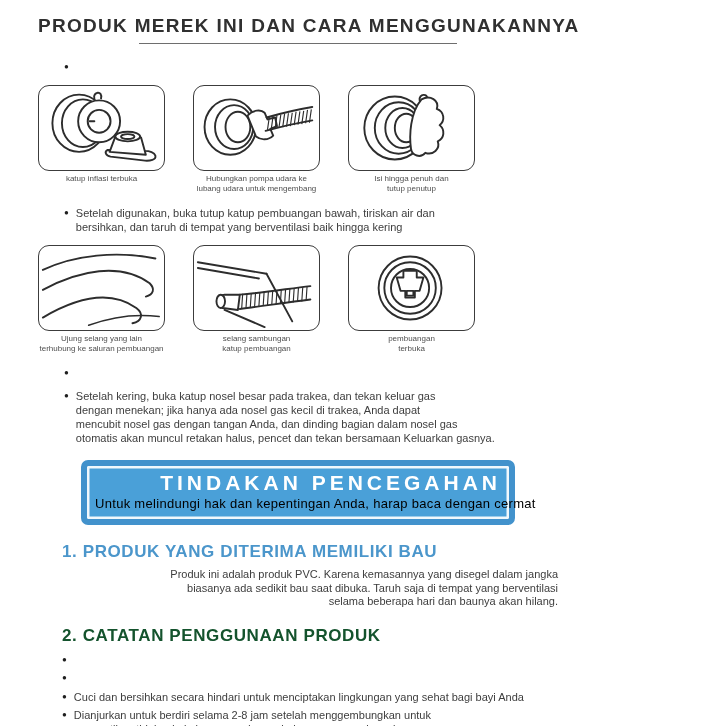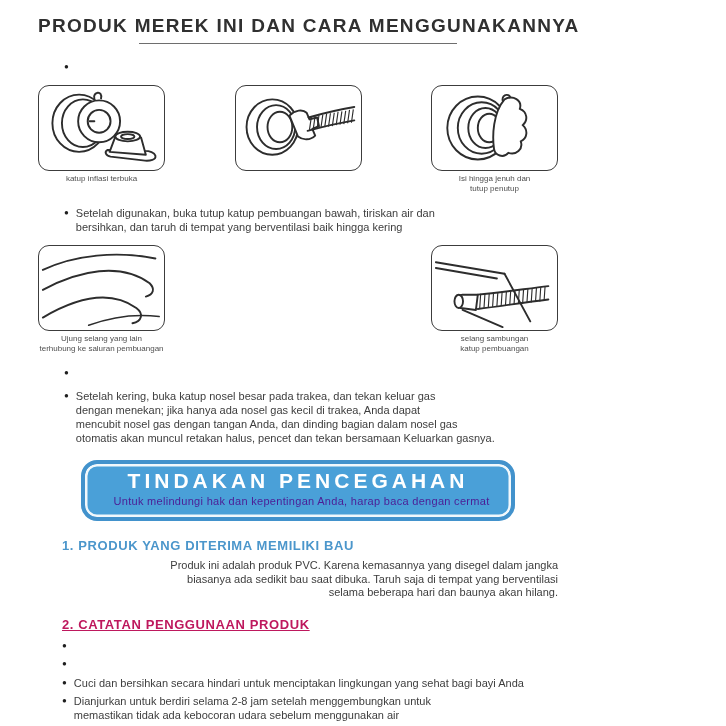--- a/index.html
+++ b/index.html
@@ -28,58 +28,57 @@
     font-size:8px; line-height:14px; margin-right:7px; color:#1e1e1e;
     flex:0 0 auto;
   }
   .bullet-text {
     font-size:11px; line-height:14px; white-space:pre-line; color:#3d3d3d;
   }
   .mt16 { margin-top:16px; } .mt12 { margin-top:12px; } .mt9 { margin-top:9px; }
 
   
   .figures-row {
-    display:flex; justify-content:space-between; gap:0; margin-top:11px;
+    display:flex; justify-content:flex-start; gap:28px; margin-top:11px;
   }
   .figure { width:127px; }
   .figure-box {
     width:127px; height:86px; border:1.5px solid #3c3c3c; border-radius:11px;
     background:#fff; display:flex; align-items:center; justify-content:center;
     overflow:hidden;
   }
   .figure-caption {
     margin-top:3px; text-align:center; font-size:8px; line-height:9.5px;
     color:#4f4f4f; white-space:pre-line; min-height:20px;
   }
   svg.illu { display:block; }
   .ln { stroke:#2d2d2d; fill:none; stroke-width:2; stroke-linecap:round; stroke-linejoin:round; }
   .lnw { stroke:#2d2d2d; fill:#ffffff; stroke-width:2; stroke-linecap:round; stroke-linejoin:round; }
   .thin { stroke:#2d2d2d; fill:none; stroke-width:1.2; }
 
   
   .banner {
-    width:434px; margin:15px auto 0; text-align:center;
-    border-radius:16px; padding:4px 8px 8px;
-    border:4px solid #1d4ed8;
+    width:434px; margin:15px auto 0; text-align:right;
+    border-radius:7px; padding:4px 8px 8px;
+    border:6px solid #1d4ed8;
     box-shadow: inset 0 0 0 2.5px rgba(255,255,255,0.92);
   }
   .banner-title {
     color:#ffffff; font-size:21px; font-weight:bold; letter-spacing:4px;
     line-height:26px; white-space:nowrap;
   }
   .banner-subtitle {
-    color:#4c1d95; font-size:11px; letter-spacing:0.3px; line-height:15px;
+    color:#000000; font-size:13px; letter-spacing:0.3px; line-height:15px;
     white-space:nowrap;
-    margin-left:7px;
   }
 
   
   .section { margin-top:17px; margin-left:24px; }
   .section-heading {
-    font-size:13px; font-weight:bold; letter-spacing:0.6px; white-space:nowrap;
+    font-size:17px; font-weight:bold; letter-spacing:0.6px; white-space:nowrap;
   }
   .section-paragraph {
     margin-top:6px; font-size:11px; line-height:13.5px; white-space:pre-line;text-align:right;
   }
   .section-bullets { margin-top:7px; }
   .section-bullets .bullet-item { margin-left:0; margin-bottom:4.5px; }
 </style>
 </head>
 <body>
 
@@ -115,33 +114,35 @@
         <div class="figure-box">
           <svg class="illu" width="123" height="82" viewBox="0 0 127 86">
             <ellipse class="ln" cx="36" cy="42" rx="27" ry="29"></ellipse>
             <ellipse class="ln" cx="40" cy="42" rx="20" ry="23"></ellipse>
             <ellipse class="ln" cx="44" cy="42" rx="13" ry="16"></ellipse>
             <path class="lnw" d="M54,30 c6,-6 14,-7 18,-3 l3,7 8,-2 2,9 -7,3 3,7 c-5,5 -13,5 -18,1 z"></path>
             <path class="ln" d="M74,32 C88,28 104,24 122,21 M73,46 C88,42 104,38 122,35"></path>
             <path class="thin" d="M77,31 l-2,14 M81,30 l-2,14 M85,29.5 l-2,14 M89,29 l-2,14 M93,28 l-2,14 M97,27.5 l-2,14 M101,27 l-2,14 M105,26 l-2,14 M109,25.5 l-2,14 M113,25 l-2,14 M117,24 l-2,14 M121,23.5 l-2,14"></path>
           </svg>
         </div>
+        <div class="figure-caption">Hubungkan pompa udara ke
+lubang udara untuk mengembang</div>
       </div>
       <div class="figure">
         <div class="figure-box">
           <svg class="illu" width="123" height="82" viewBox="0 0 127 86">
             <ellipse class="ln" cx="46" cy="43" rx="32" ry="33"></ellipse>
             <ellipse class="ln" cx="50" cy="43" rx="25" ry="27"></ellipse>
             <ellipse class="ln" cx="54" cy="43" rx="18" ry="21"></ellipse>
             <ellipse class="ln" cx="58" cy="43" rx="12" ry="15"></ellipse>
             <path class="ln" d="M72,14 c-1,-7 9,-8 8,-1"></path>
             <path class="lnw" d="M74,13 c9,-5 19,1 16,10 c8,3 9,12 3,17 c6,5 5,14 -2,17 c3,8 -5,15 -13,12 c-5,6 -14,3 -15,-4 c-2,-14 -1,-38 11,-52 z"></path>
           </svg>
         </div>
-        <div class="figure-caption">Isi hingga jenuh dan
+        <div class="figure-caption">Isi hingga penuh dan
 tutup penutup</div>
       </div>
     </div>
 
     <div class="bullet-item mt12">
       <span class="bullet-dot">●</span>
       <span class="bullet-text">Setelah digunakan, buka tutup katup pembuangan bawah, tiriskan air dan
 bersihkan, dan taruh di tempat yang berventilasi baik hingga kering</span>
     </div>
 
@@ -166,20 +167,33 @@
             <path class="ln" d="M30,66 L72,84"></path>
             <path class="lnw" d="M30,50 c-8,1 -10,12 -2,14 l16,2 2,-16 z"></path>
             <ellipse class="lnw" cx="26" cy="57" rx="4.5" ry="7"></ellipse>
             <path class="ln" d="M46,50 C70,48 95,44 120,41 M46,65 C70,62 95,58 120,55"></path>
             <path class="thin" d="M49,49 l-1,15 M53.5,48.8 l-1,15 M58,48.3 l-1,15 M62.5,47.8 l-1,15 M67,47.3 l-1,15 M71.5,46.8 l-1,15 M76,46.3 l-1,15 M80.5,45.8 l-1,15 M85,45.2 l-1,15 M89.5,44.7 l-1,15 M94,44.2 l-1,15 M98.5,43.7 l-1,15 M103,43.2 l-1,15 M107.5,42.7 l-1,15 M112,42.2 l-1,15 M116.5,41.7 l-1,15"></path>
           </svg>
         </div>
         <div class="figure-caption">selang sambungan
 katup pembuangan</div>
       </div>
+      <div class="figure">
+        <div class="figure-box">
+          <svg class="illu" width="123" height="82" viewBox="0 0 127 86">
+            <circle class="ln" cx="62" cy="43" r="33"></circle>
+            <circle class="ln" cx="62" cy="43" r="27"></circle>
+            <circle class="ln" cx="62" cy="43" r="20"></circle>
+            <path class="lnw" d="M55,25 h14 v7 h7 l-4,14 h-5 v7 h-10 v-7 h-5 l-4,-14 h7 z"></path>
+            <path class="ln" d="M58.5,46 h7 v5 h-7 z"></path>
+          </svg>
+        </div>
+        <div class="figure-caption">pembuangan
+terbuka</div>
+      </div>
     </div>
 
     <div class="bullet-item mt12">
       <span class="bullet-dot">●</span>
     </div>
     <div class="bullet-item mt9">
       <span class="bullet-dot">●</span>
       <span class="bullet-text">Setelah kering, buka katup nosel besar pada trakea, dan tekan keluar gas
 dengan menekan; jika hanya ada nosel gas kecil di trakea, Anda dapat
 mencubit nosel gas dengan tangan Anda, dan dinding bagian dalam nosel gas
@@ -192,21 +206,21 @@
     </div>
 
     <div class="section">
       <div class="section-heading sec-h" style="color: rgb(75, 150, 203);">1. PRODUK YANG DITERIMA MEMILIKI BAU</div>
       <div class="section-paragraph">Produk ini adalah produk PVC. Karena kemasannya yang disegel dalam jangka
 biasanya ada sedikit bau saat dibuka. Taruh saja di tempat yang berventilasi
 selama beberapa hari dan baunya akan hilang.</div>
     </div>
 
     <div class="section">
-      <div class="section-heading sec-h" style="color: #be185d; text-decoration: underline;">2. CATATAN PENGGUNAAN PRODUK</div>
+      <div class="section-heading sec-h" style="color: #14532d;">2. CATATAN PENGGUNAAN PRODUK</div>
       <div class="section-bullets">
         <div class="bullet-item">
           <span class="bullet-dot">●</span>
         </div>
         <div class="bullet-item">
           <span class="bullet-dot">●</span>
         </div>
         <div class="bullet-item">
           <span class="bullet-dot">●</span>
           <span class="bullet-text">Cuci dan bersihkan secara hindari untuk menciptakan lingkungan yang sehat bagi bayi Anda</span>

